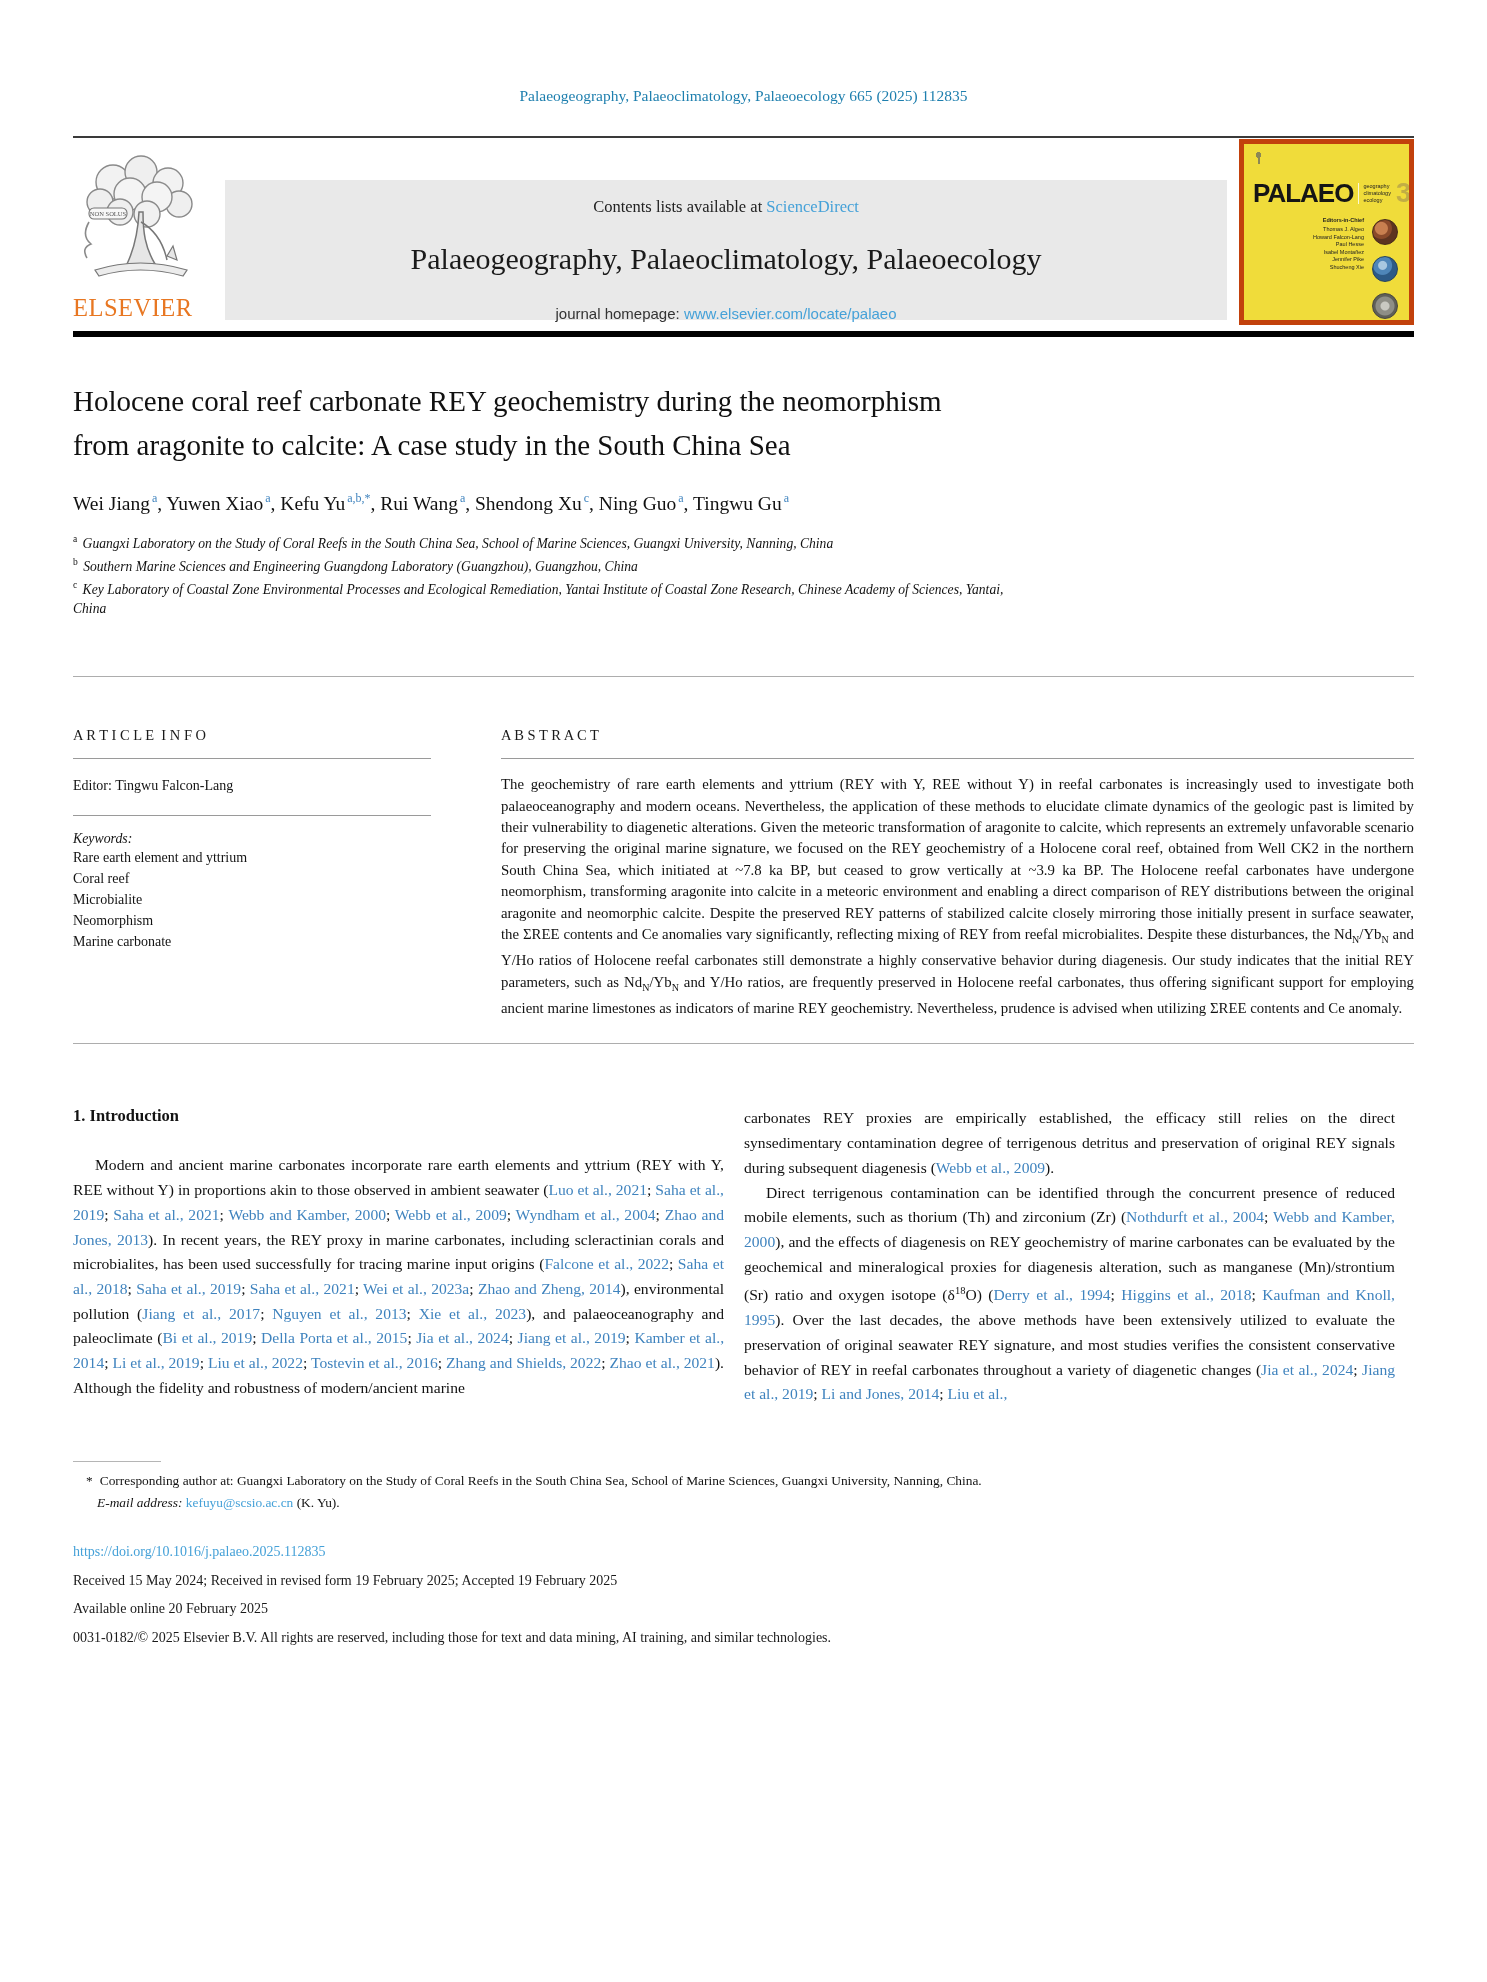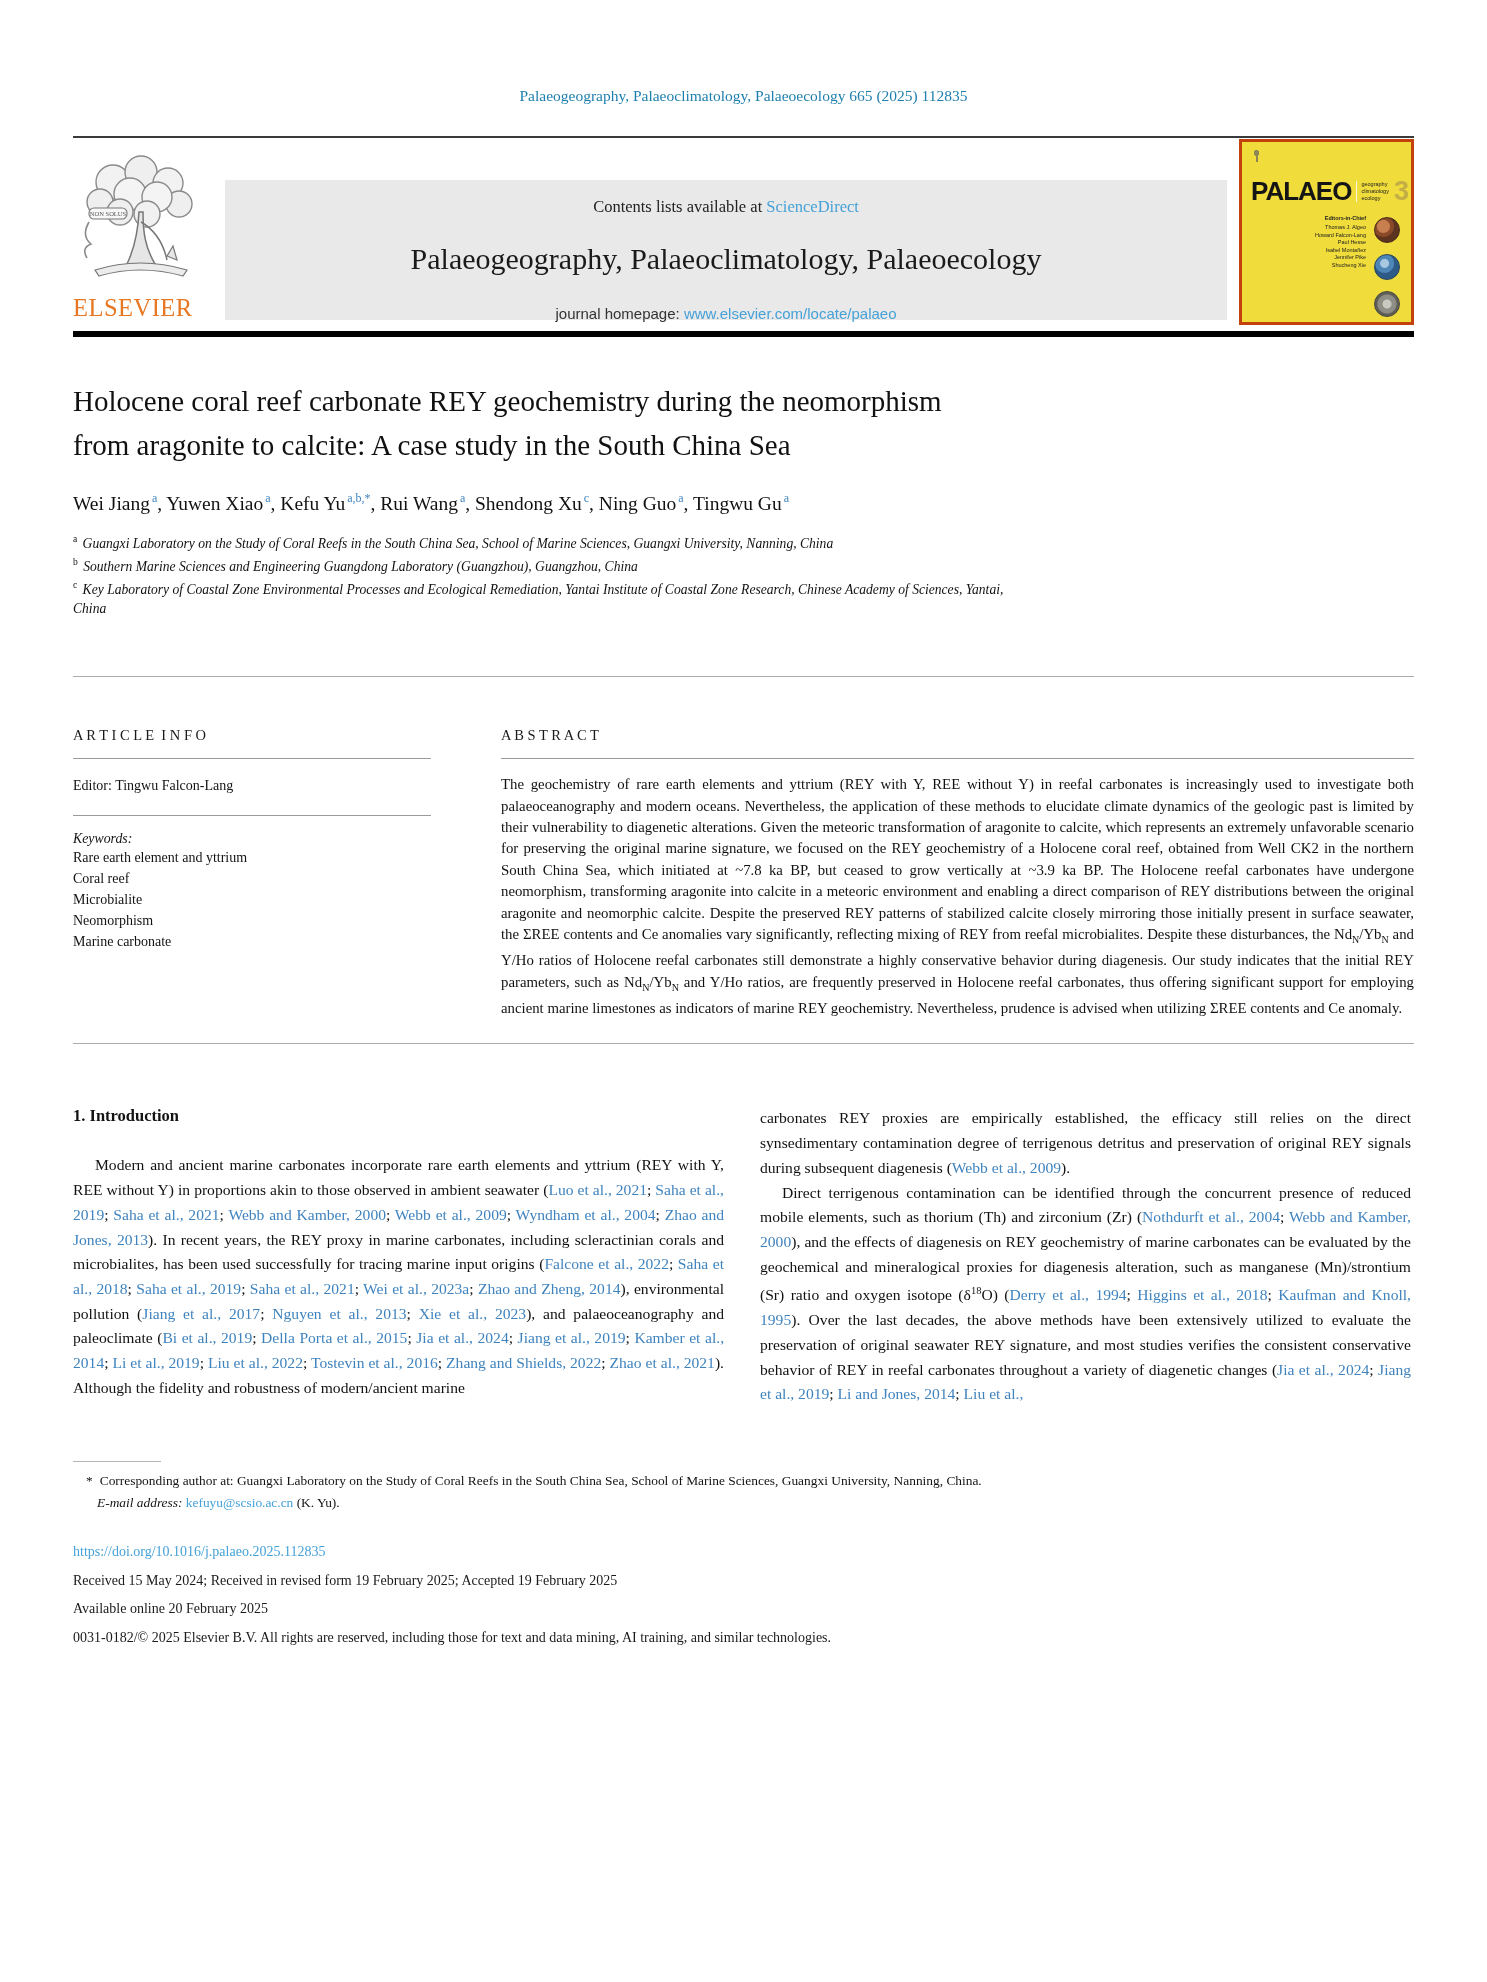--- a/index.html
+++ b/index.html
@@ -23,21 +23,21 @@
   .journal-box { flex:1; background:#e9e9e9; text-align:center; padding-top:17px;margin-top:28px; }
   .contents-line { font-size:16.5px; color:#222; }
   .contents-line a { color:#45a1d8; text-decoration:none; }
   .journal-title { font-size:30px; color:#1a1a1a; margin-top:25px; }
   .homepage-line { font-family:"Liberation Sans", sans-serif; font-size:15px; color:#333; margin-top:29px; }
   .homepage-line a { color:#45a1d8; text-decoration:none; }
 
   
   .cover-col { width:175px; margin-left:12px; position:relative; }
   .cover { position:absolute; top:-13px; left:0; width:175px; height:186px;
-           background:#f0dc3a; border:3px solid #c2410c; padding:7px 9px; overflow:hidden; }
+           background:#f0dc3a; border:5px solid #c2410c; padding:7px 9px; overflow:hidden; }
   .cover-topline { display:flex; justify-content:space-between; align-items:flex-start; height:14px; }
   .cover-minitree { width:11px; height:13px; background:
       radial-gradient(circle at 50% 30%, #6b6b5e 0 3px, transparent 3px),
       linear-gradient(#6b6b5e,#6b6b5e) 50% 100%/2px 7px no-repeat; opacity:.75; }
   .cover-titlerow { display:flex; align-items:flex-start; margin-top:16px; }
   .cover-palaeo { font-family:"Liberation Sans", sans-serif; font-weight:bold; font-size:26px; letter-spacing:-1px; color:#151515; line-height:24px; }
   .cover-sub { margin-left:5px; margin-top:2px; border-left:1px solid rgba(255,255,255,.8); padding-left:4px; }
   .cover-sub div { font-family:"Liberation Sans", sans-serif; font-size:5.5px; line-height:7px; color:#222; }
   .cover-issue { margin-left:5px; font-family:"Liberation Sans", sans-serif; font-weight:bold; font-size:27px; color:#c2ae45; line-height:24px; }
   .cover-bodyrow { display:flex; margin-top:12px; }
@@ -68,21 +68,21 @@
   .abstract-col { flex:1; margin-left:70px; }
   .sc-heading { font-size:14.5px; white-space:pre; color:#1a1a1a; }
   .info-rule { border-top:1px solid #9a9a9a; margin-top:14px; }
   .editor-line { margin-top:19px; font-size:14px; }
   .kw-label { margin-top:15px; font-style:italic; font-size:13.8px; }
   .kw-item { font-size:14px; line-height:21px; }
   .abstract-text { margin-top:15px; font-size:14.8px; line-height:21.4px; text-align:justify; color:#111; }
   .abstract-text sub { font-size:10px; }
 
   
-  .body-cols { display:flex; gap:36px; margin-top:62px; }
+  .body-cols { display:flex; gap:20px; margin-top:62px; }
   .bcol { width:651px; }
   .sec-heading { font-size:16.5px; font-weight:bold; margin:0; }
   .bodyp { font-size:15.6px; line-height:24.7px; text-align:justify; margin:0; color:#111; }
   .bcol-left .bodyp { margin-top:27px; }
   .indent { text-indent:22px; }
   a.cite { color:#3f83be; text-decoration:none; }
   .bodyp sup { font-size:10.5px; }
 
   
   .footnote { margin-top:54px; font-size:13.4px; line-height:22px; }

